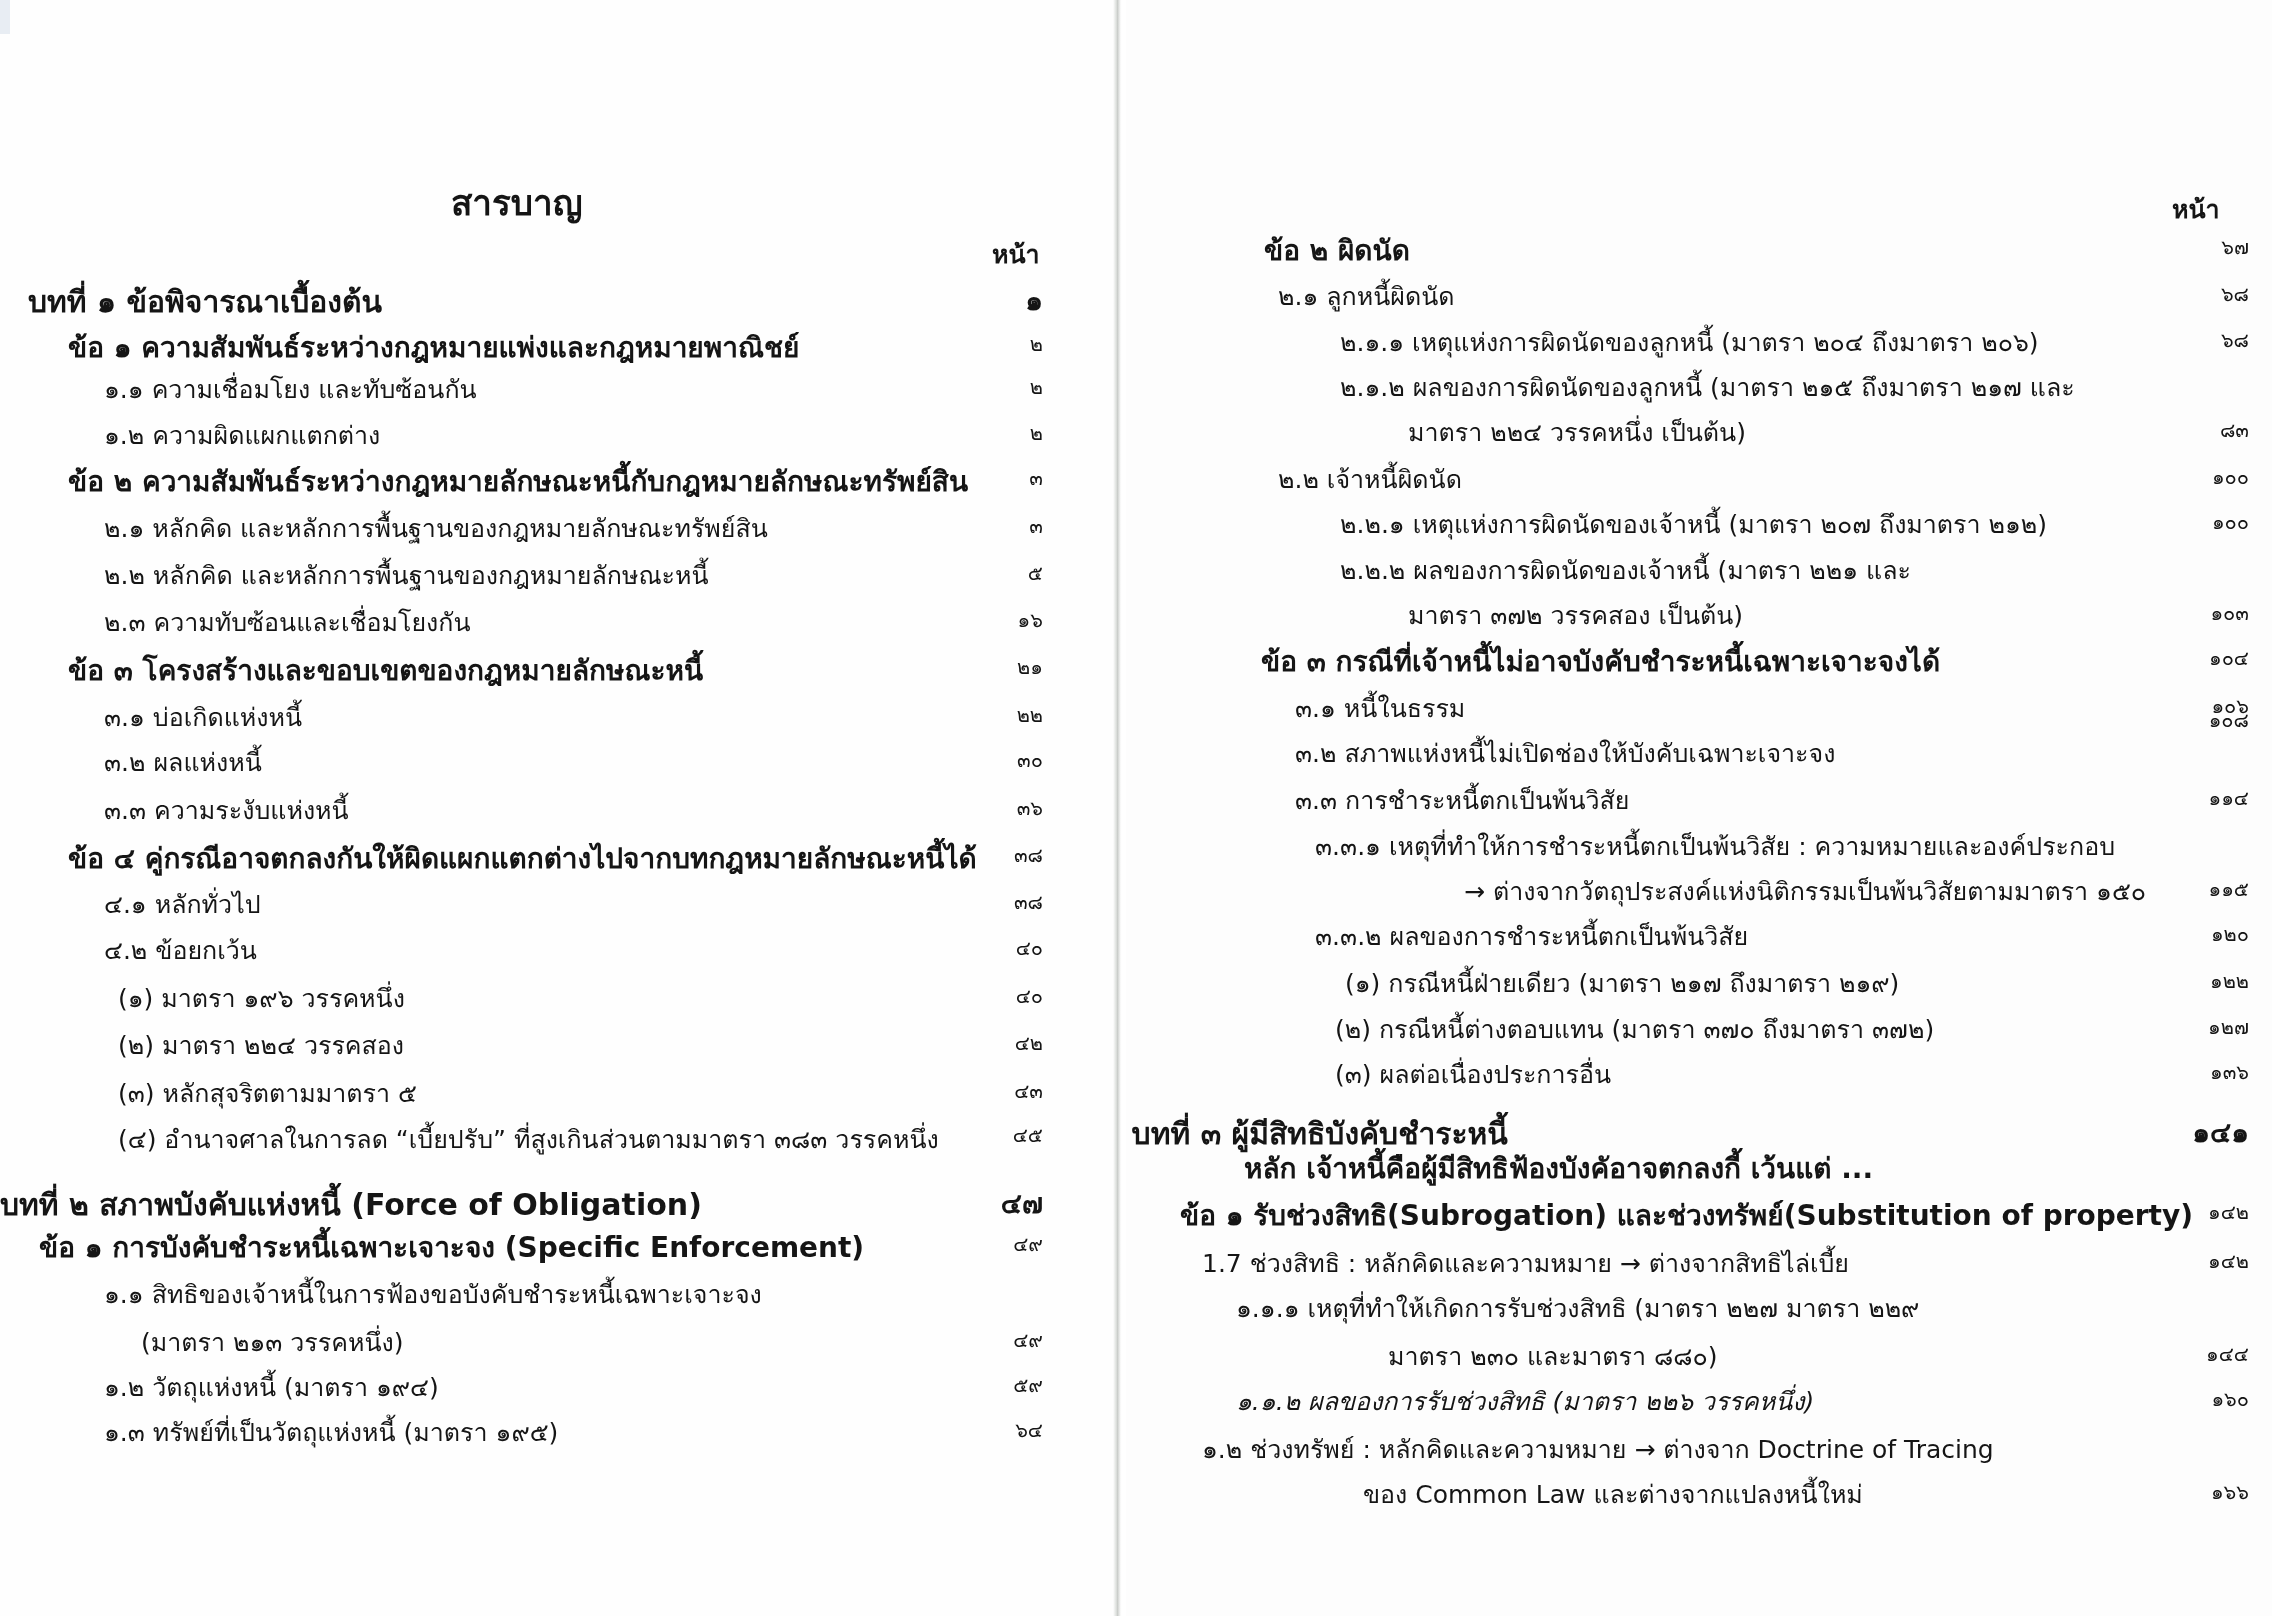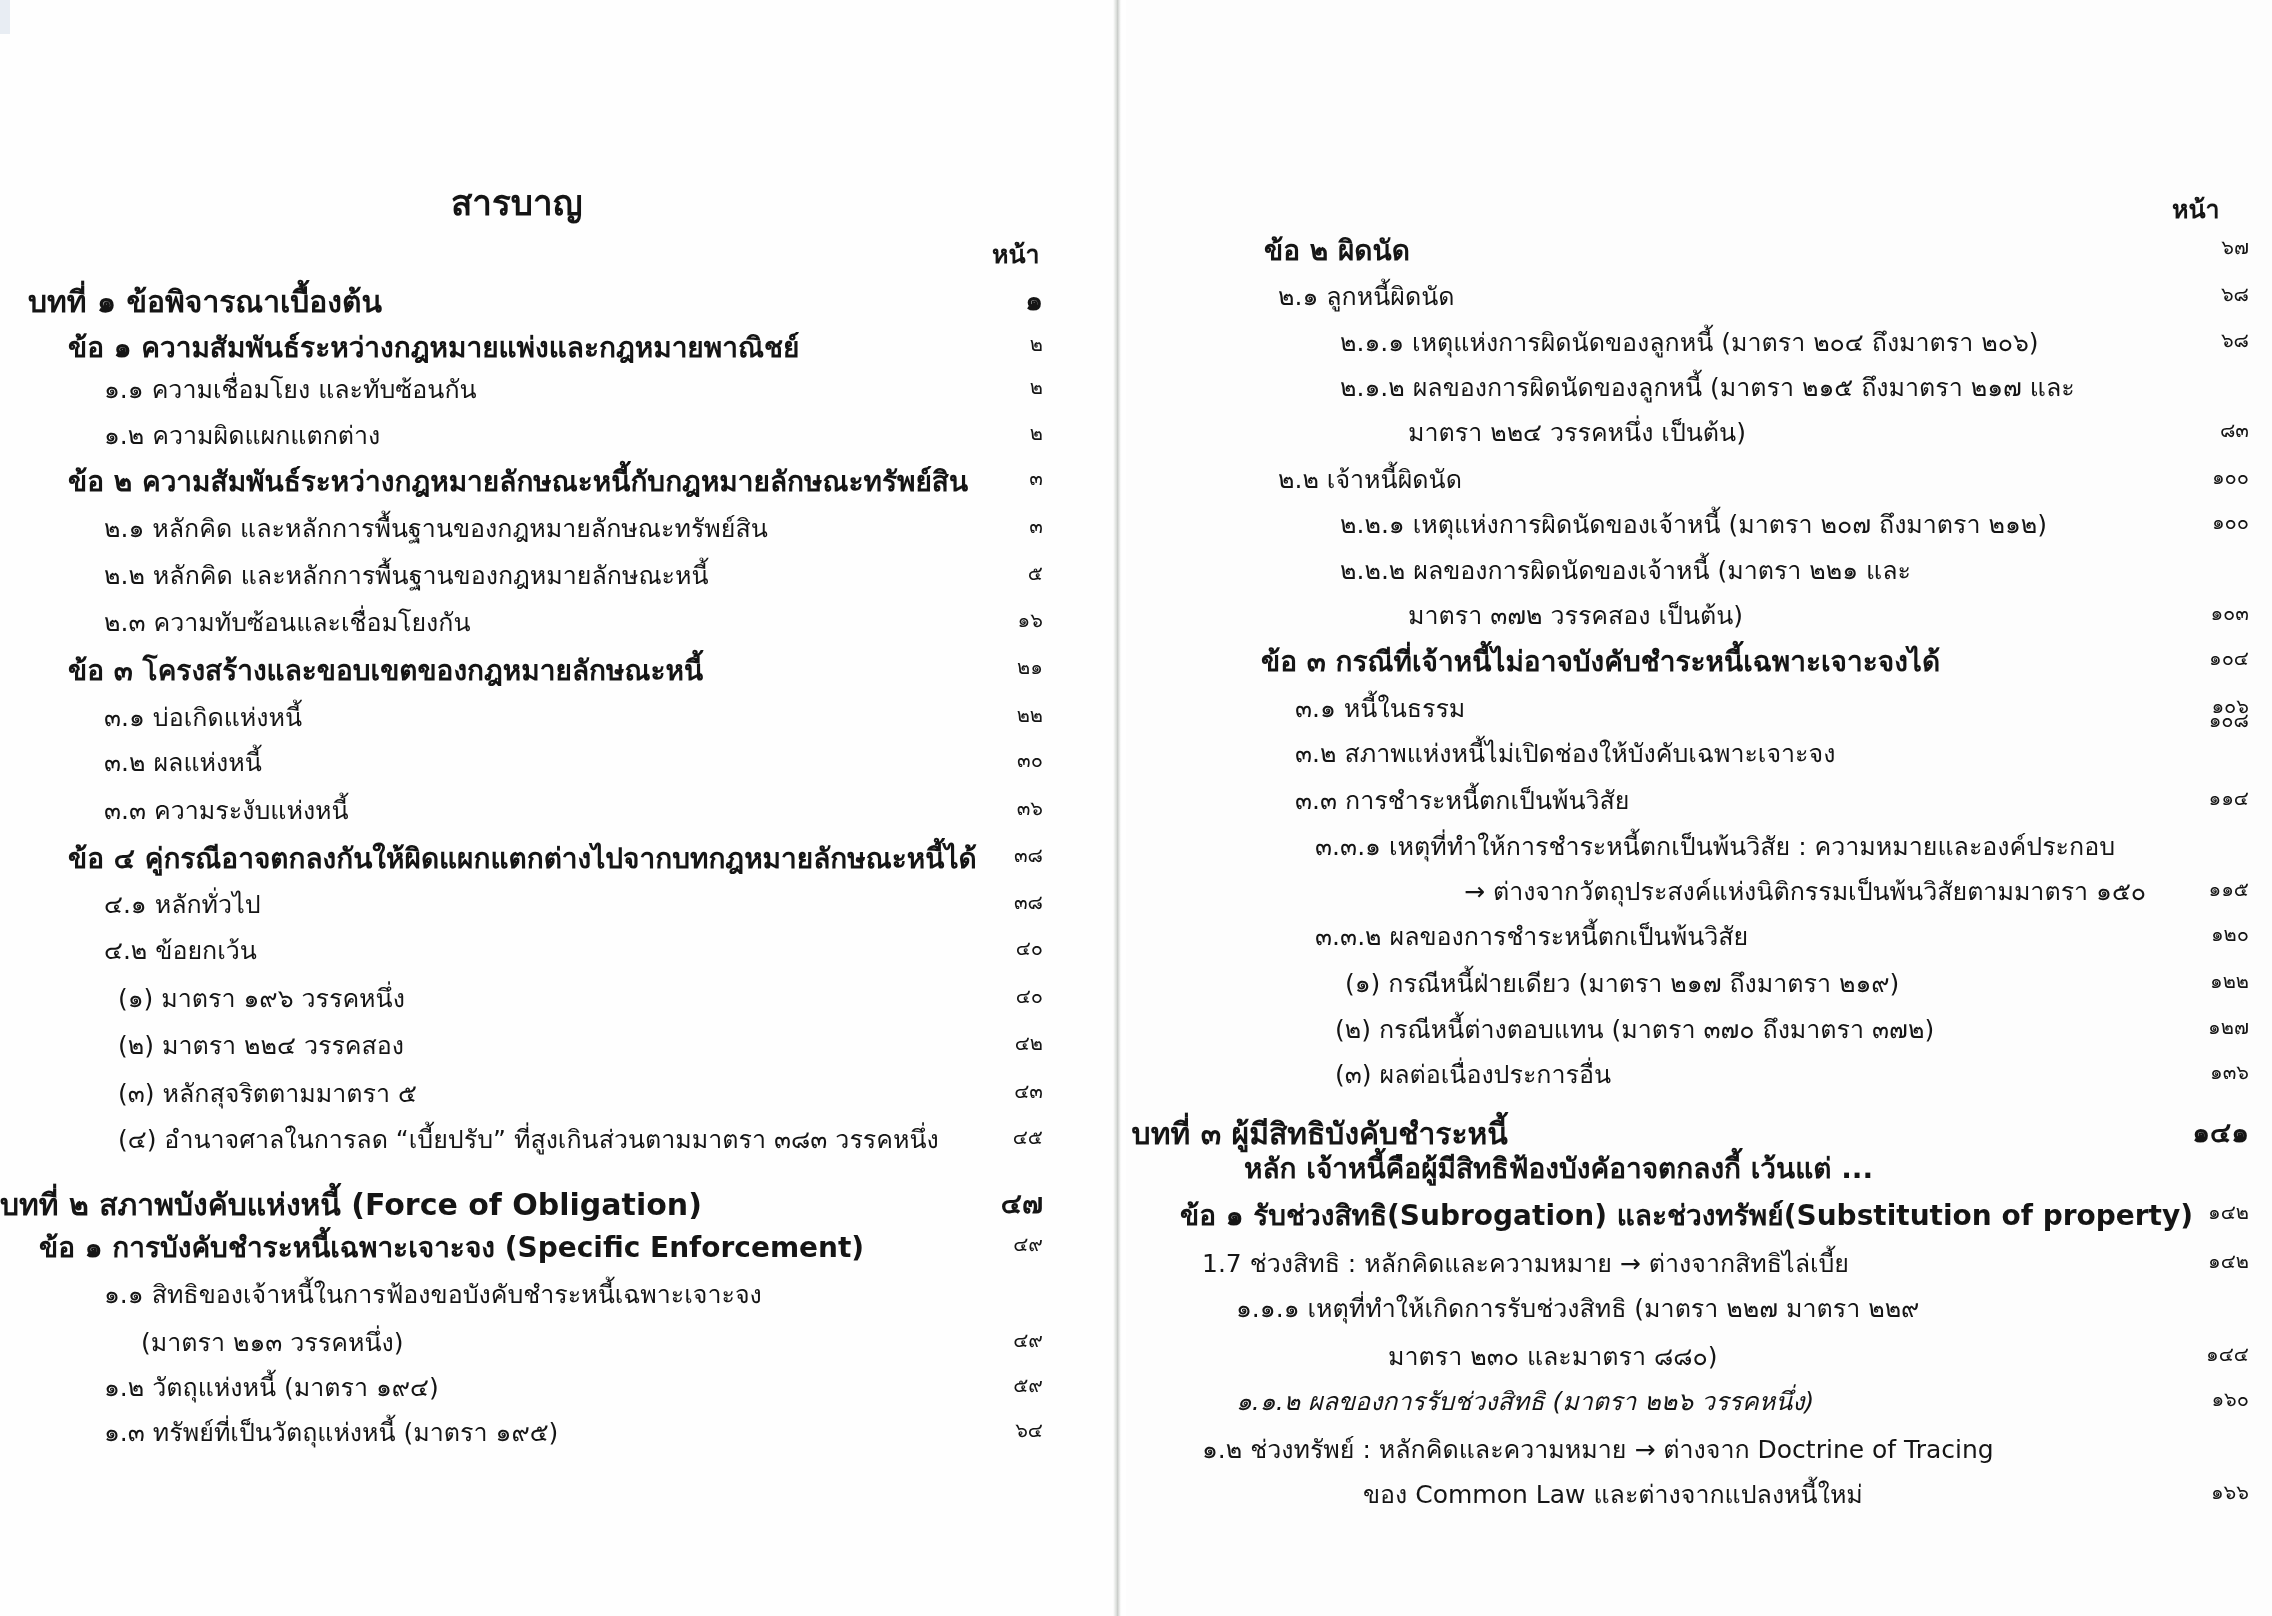--- a/index.html
+++ b/index.html
@@ -73,21 +73,21 @@
       <div class="pg" style="top: 892px; left: 930px;">๓๘</div>
       <div class="line" style="top: 938px; left: 104px;">๔.๒   ข้อยกเว้น</div>
       <div class="pg" style="top: 938px; left: 930px;">๔๐</div>
       <div class="line" style="top: 986px; left: 118px;">(๑) มาตรา ๑๙๖ วรรคหนึ่ง</div>
       <div class="pg" style="top: 986px; left: 930px;">๔๐</div>
       <div class="line" style="top: 1033px; left: 118px;">(๒) มาตรา ๒๒๔ วรรคสอง</div>
       <div class="pg" style="top: 1033px; left: 930px;">๔๒</div>
       <div class="line" style="top: 1081px; left: 118px;">(๓) หลักสุจริตตามมาตรา ๕</div>
       <div class="pg" style="top: 1081px; left: 930px;">๔๓</div>
       <div class="line" style="top: 1127px; left: 118px;">(๔) อำนาจศาลในการลด “เบี้ยปรับ” ที่สูงเกินส่วนตามมาตรา ๓๘๓ วรรคหนึ่ง</div>
-      <div class="pg" style="top: 1127px; left: 930px;">๔๕</div>
+      <div class="pg" style="top: 1127px; left: 930px; font-family: Liberation Mono, monospace;">๔๕</div>
       <div class="line chapter" style="top: 1190px; left: 0px;">บทที่ ๒  สภาพบังคับแห่งหนี้ (Force of  Obligation)</div>
       <div class="pg bold" style="top: 1190px; left: 930px;">๔๗</div>
       <div class="line bold" style="top: 1234px; left: 39px;">ข้อ  ๑  การบังคับชำระหนี้เฉพาะเจาะจง (Specific  Enforcement)</div>
       <div class="pg" style="top: 1234px; left: 930px;">๔๙</div>
       <div class="line" style="top: 1282px; left: 104px;">๑.๑   สิทธิของเจ้าหนี้ในการฟ้องขอบังคับชำระหนี้เฉพาะเจาะจง</div>
       <div class="line" style="top: 1330px; left: 141px;">(มาตรา ๒๑๓ วรรคหนึ่ง)</div>
       <div class="pg" style="top: 1330px; left: 930px;">๔๙</div>
       <div class="line" style="top: 1375px; left: 104px;">๑.๒   วัตถุแห่งหนี้ (มาตรา ๑๙๔)</div>
       <div class="pg" style="top: 1375px; left: 930px;">๕๙</div>
       <div class="line" style="top: 1420px; left: 104px;">๑.๓   ทรัพย์ที่เป็นวัตถุแห่งหนี้ (มาตรา ๑๙๕)</div>

